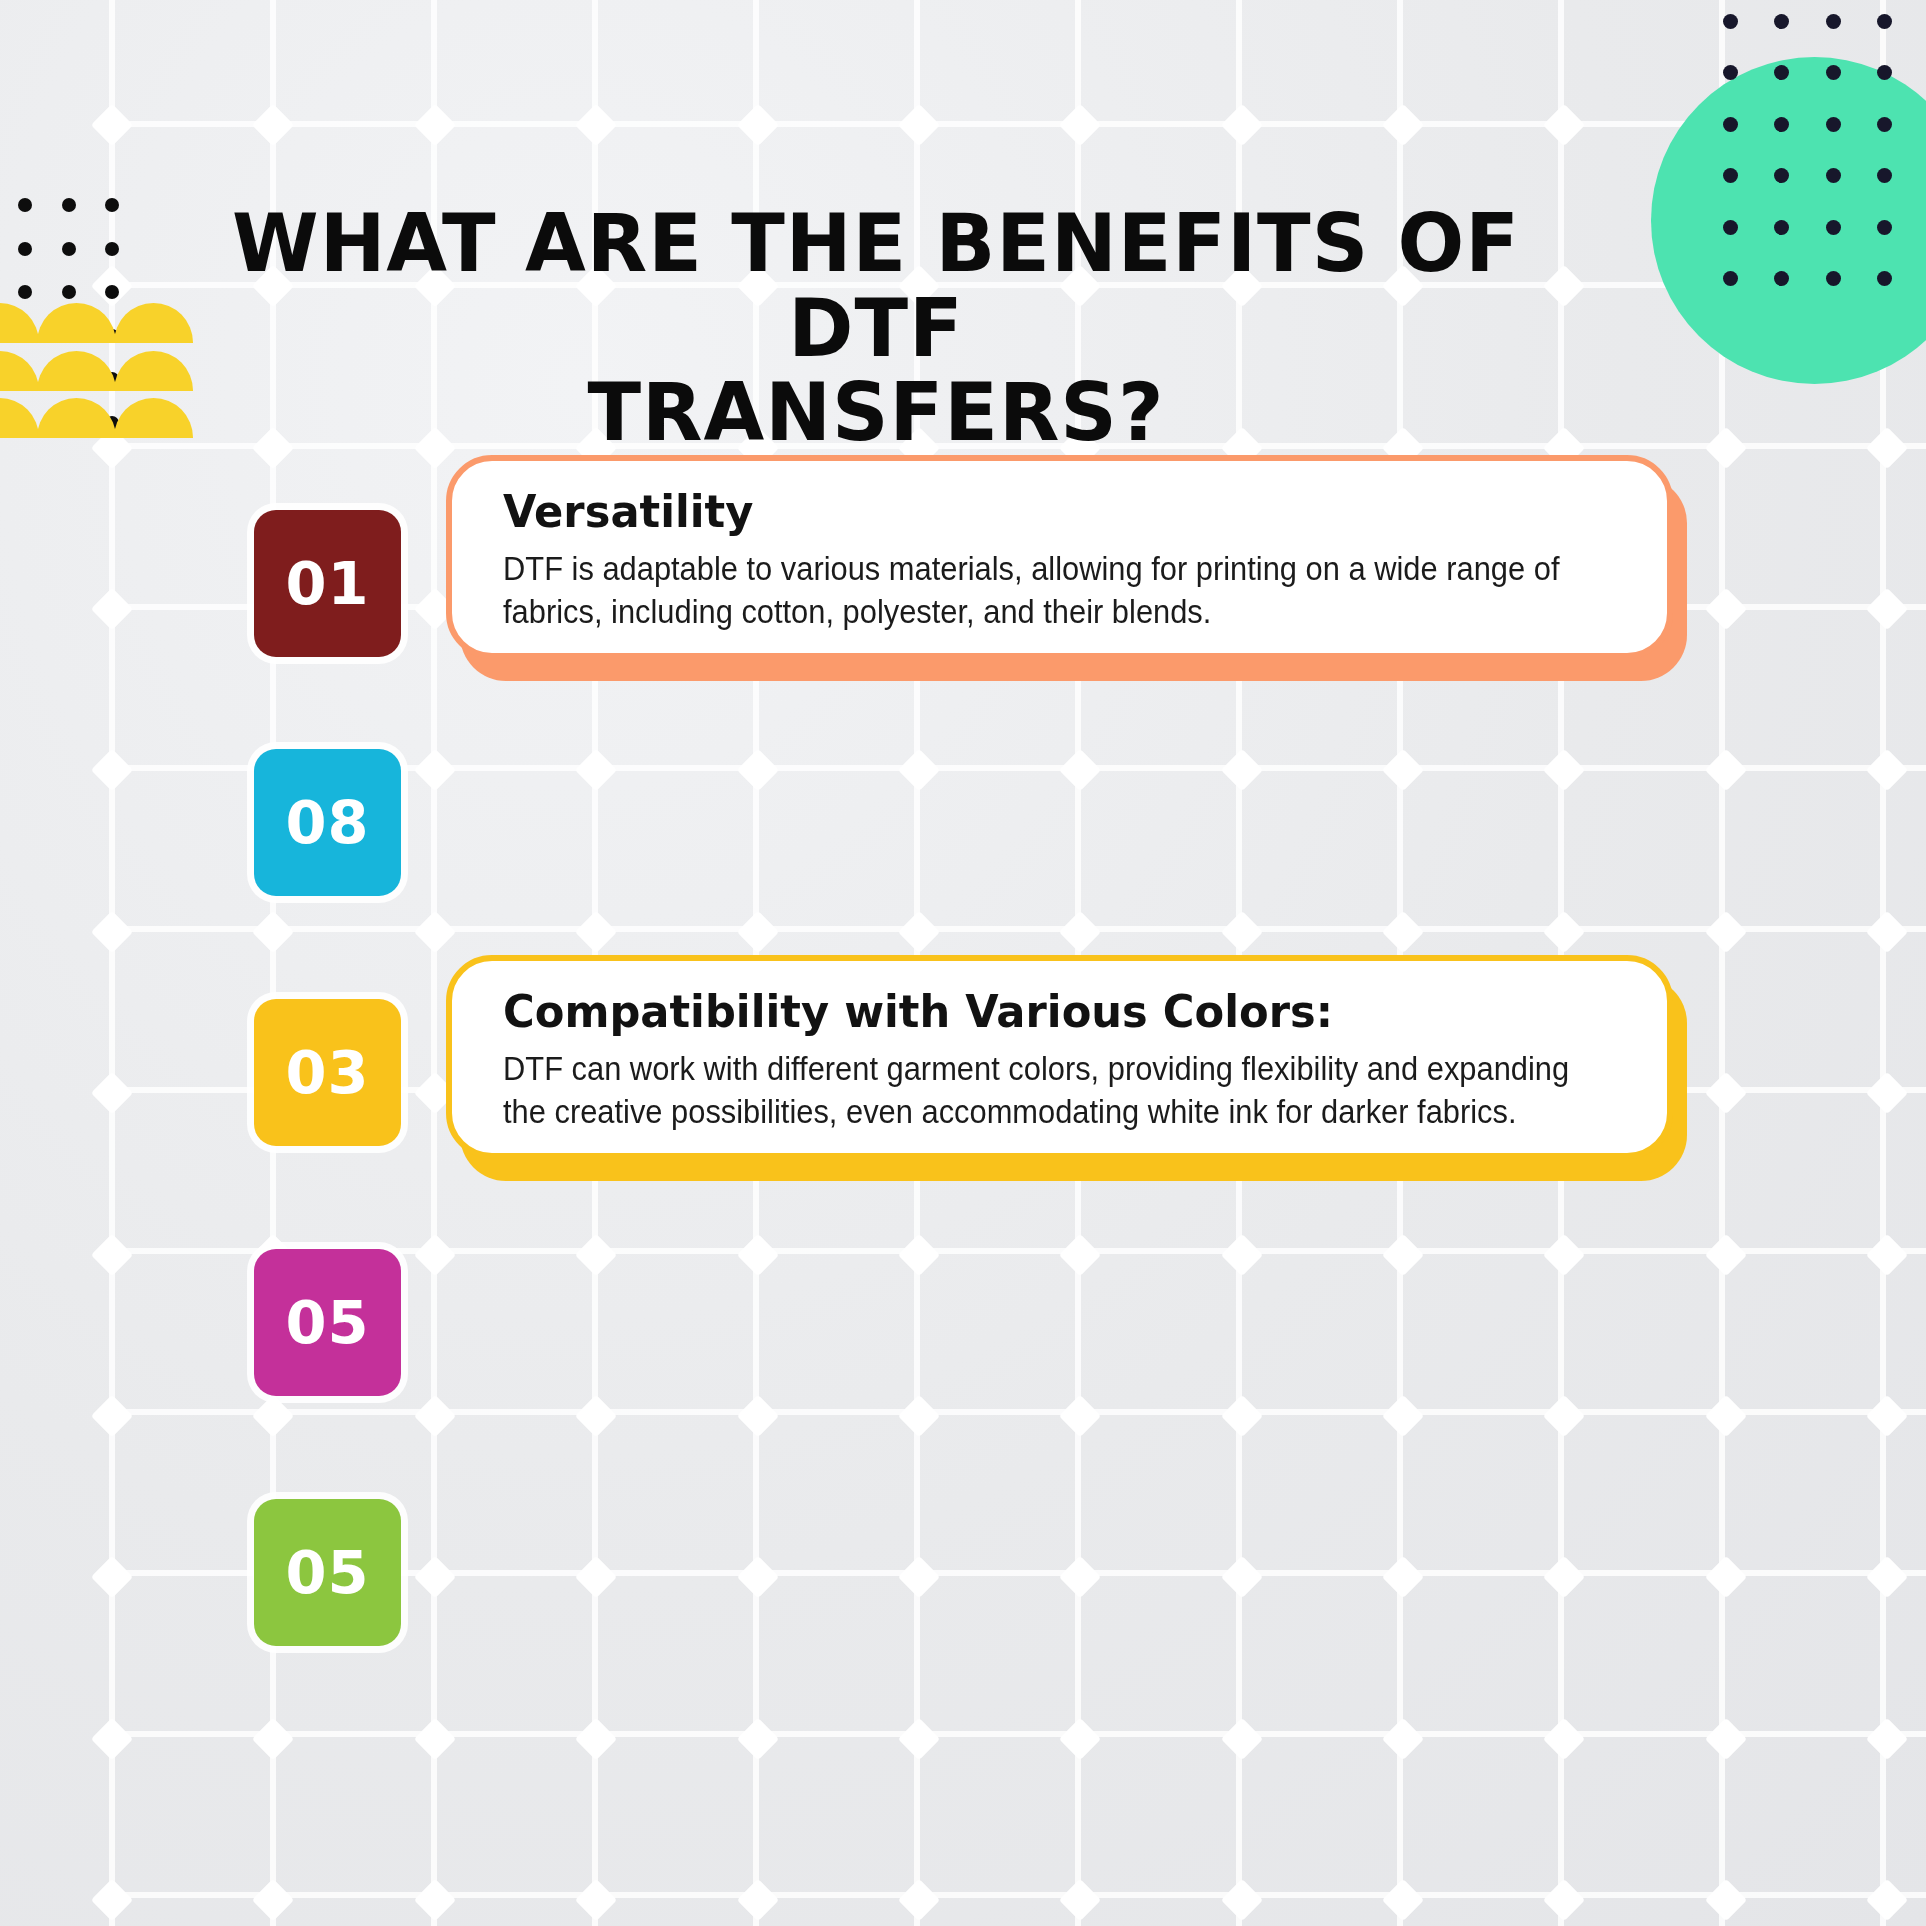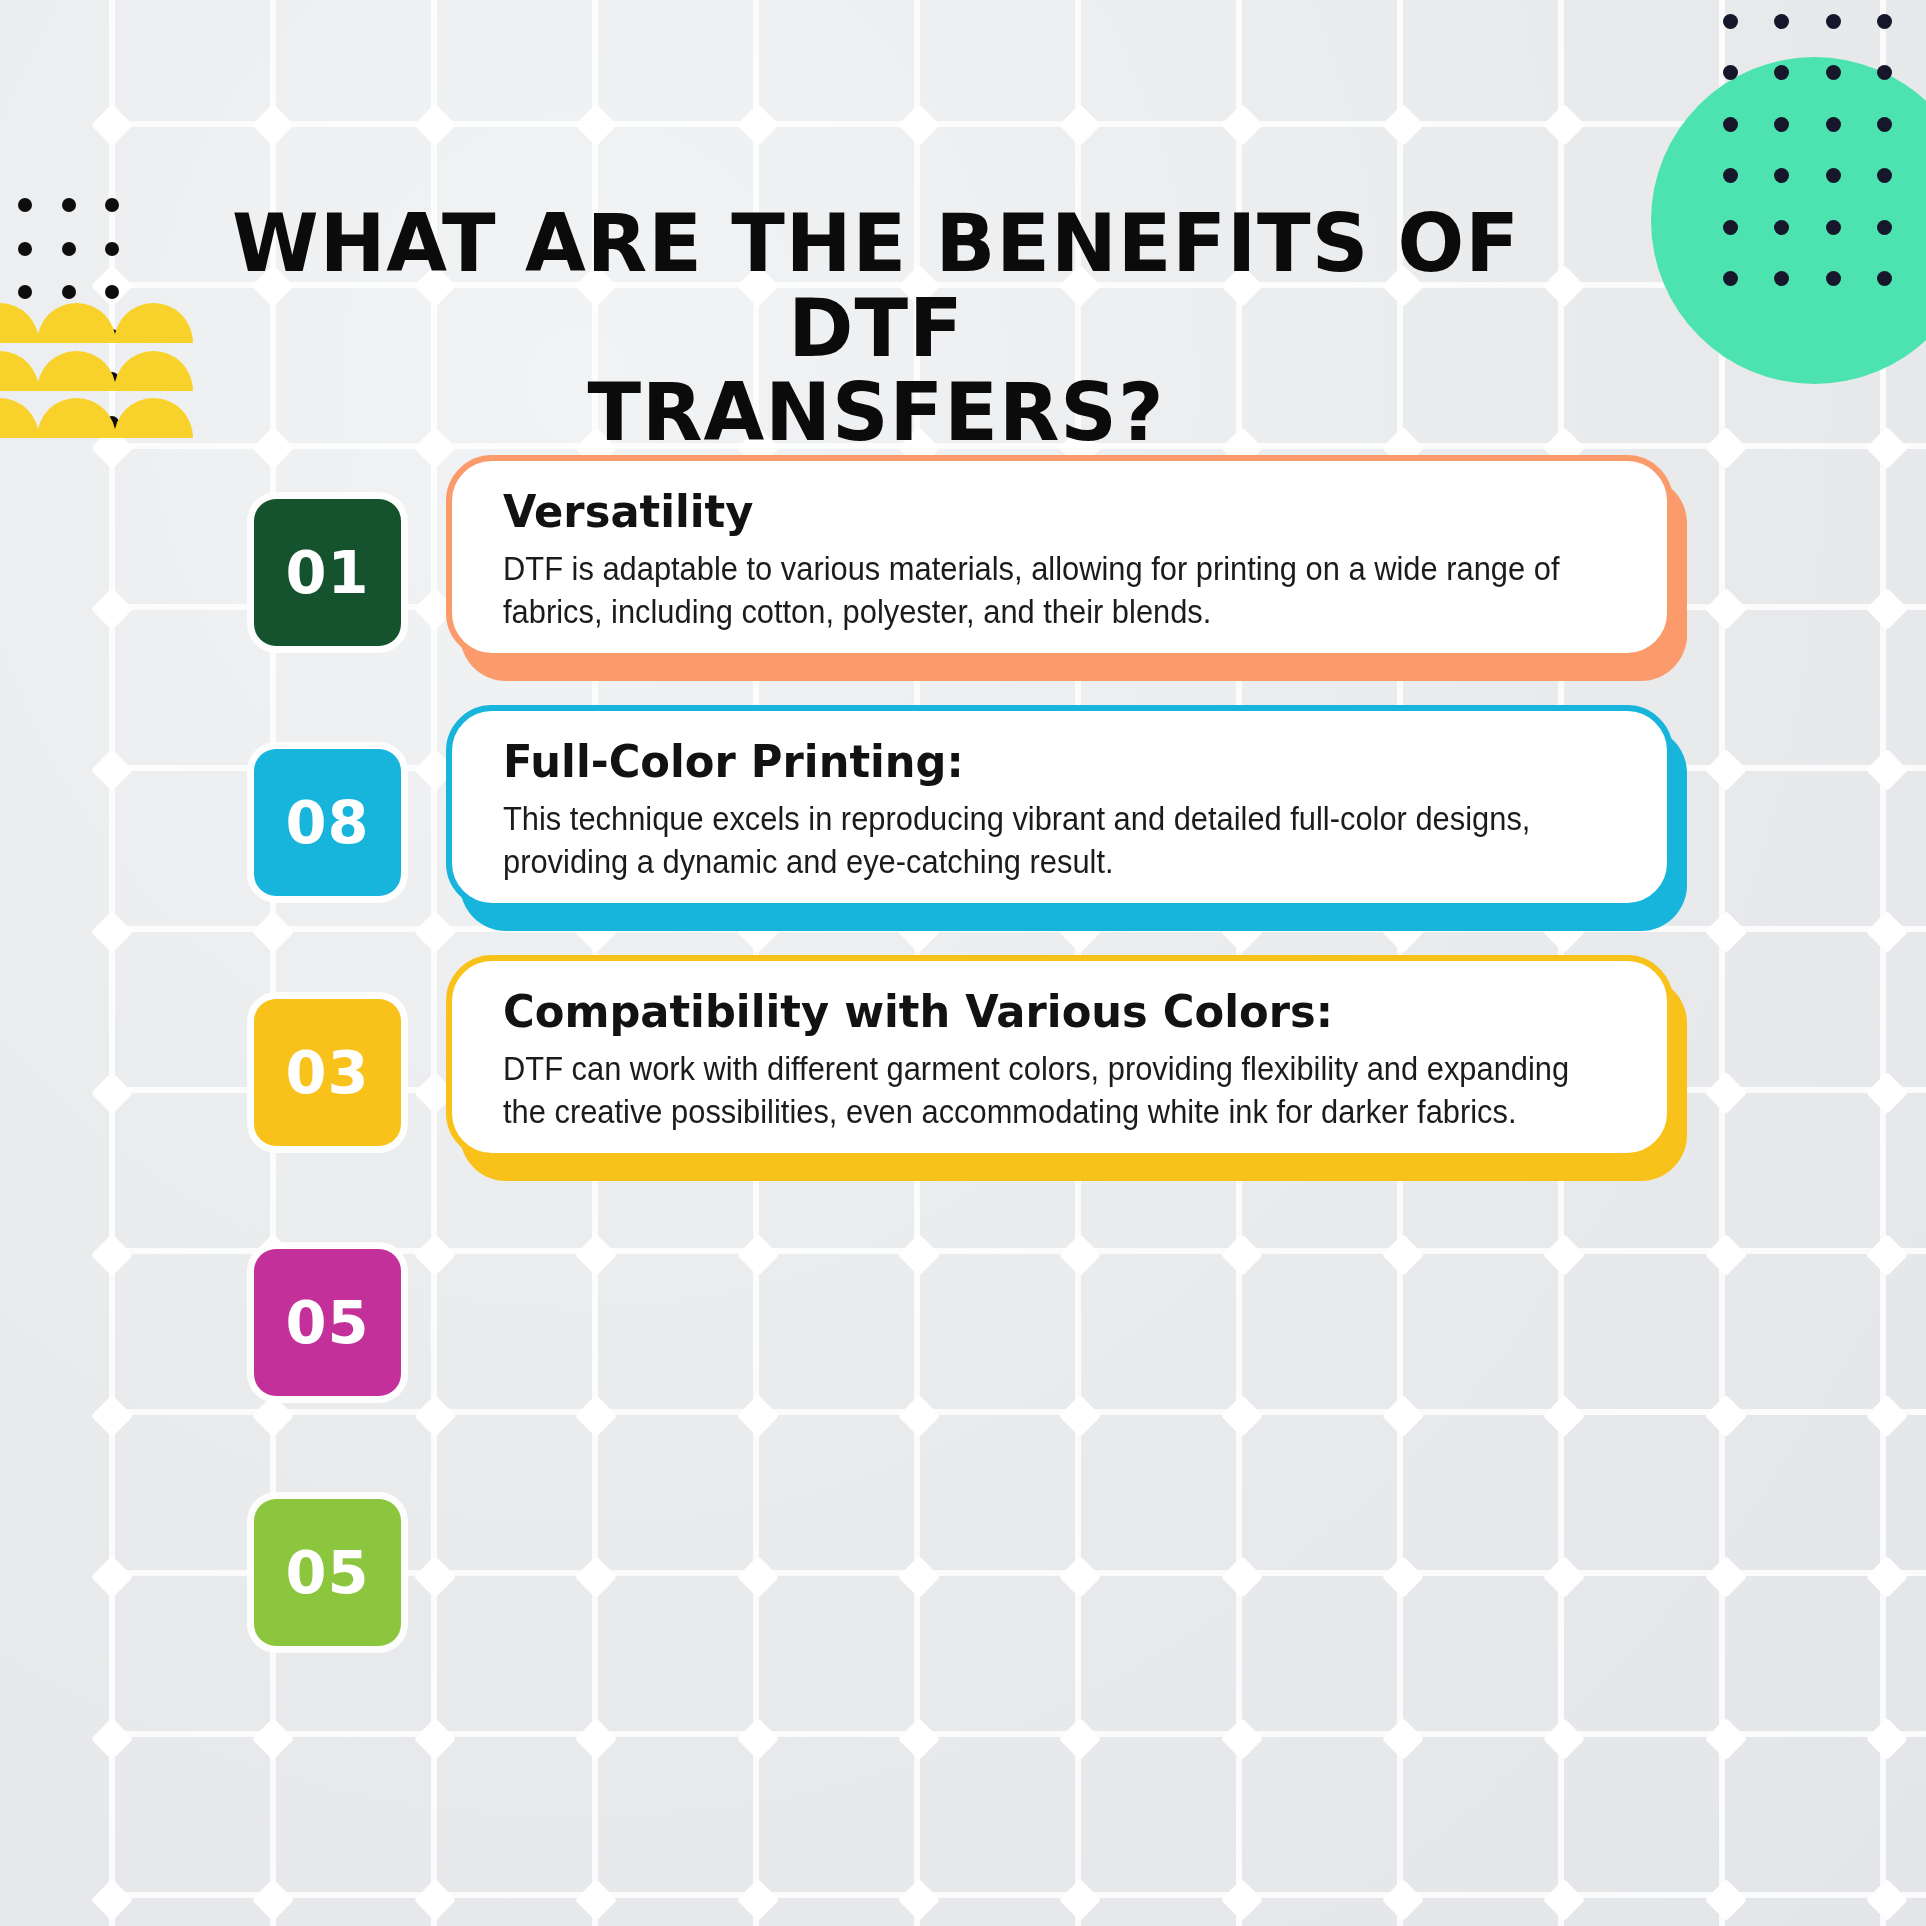--- a/index.html
+++ b/index.html
@@ -389,42 +389,35 @@
     <div class="semi" style="left: 154px; top: 95px;"></div>
   </div>
 
 <h1 id="title">
   <span>WHAT ARE THE BENEFITS OF DTF</span><br>
   <span>TRANSFERS?</span>
 </h1>
 
 <div id="cards">
     <div class="row">
-      <div class="badge" style="background: #14532d;">
+      <div class="badge" style="background: #7f1d1d; margin-top: 11px;">
         <span class="badge-num">01</span>
       </div>
       <div class="card-wrap">
         <div class="card-shadow" style="background: rgb(251, 154, 107);"></div>
         <div class="card" style="border-color: rgb(251, 154, 107);">
           <h2 class="card-title">Versatility</h2>
           <p class="card-body">DTF is adaptable to various materials, allowing for printing on a wide range of fabrics, including cotton, polyester, and their blends.</p>
         </div>
       </div>
     </div>
     <div class="row">
       <div class="badge" style="background: rgb(23, 181, 219);">
         <span class="badge-num">08</span>
       </div>
-      <div class="card-wrap">
-        <div class="card-shadow" style="background: rgb(23, 181, 219);"></div>
-        <div class="card" style="border-color: rgb(23, 181, 219);">
-          <h2 class="card-title">Full-Color Printing:</h2>
-          <p class="card-body">This technique excels in reproducing vibrant and detailed full-color designs, providing a dynamic and eye-catching result.</p>
-        </div>
-      </div>
     </div>
     <div class="row">
       <div class="badge" style="background: rgb(249, 194, 27); justify-content: center;">
         <span class="badge-num">03</span>
       </div>
       <div class="card-wrap">
         <div class="card-shadow" style="background: rgb(249, 194, 27);"></div>
         <div class="card" style="border-color: rgb(249, 194, 27);">
           <h2 class="card-title">Compatibility with Various Colors:</h2>
           <p class="card-body">DTF can work with different garment colors, providing flexibility and expanding the creative possibilities, even accommodating white ink for darker fabrics.</p>

